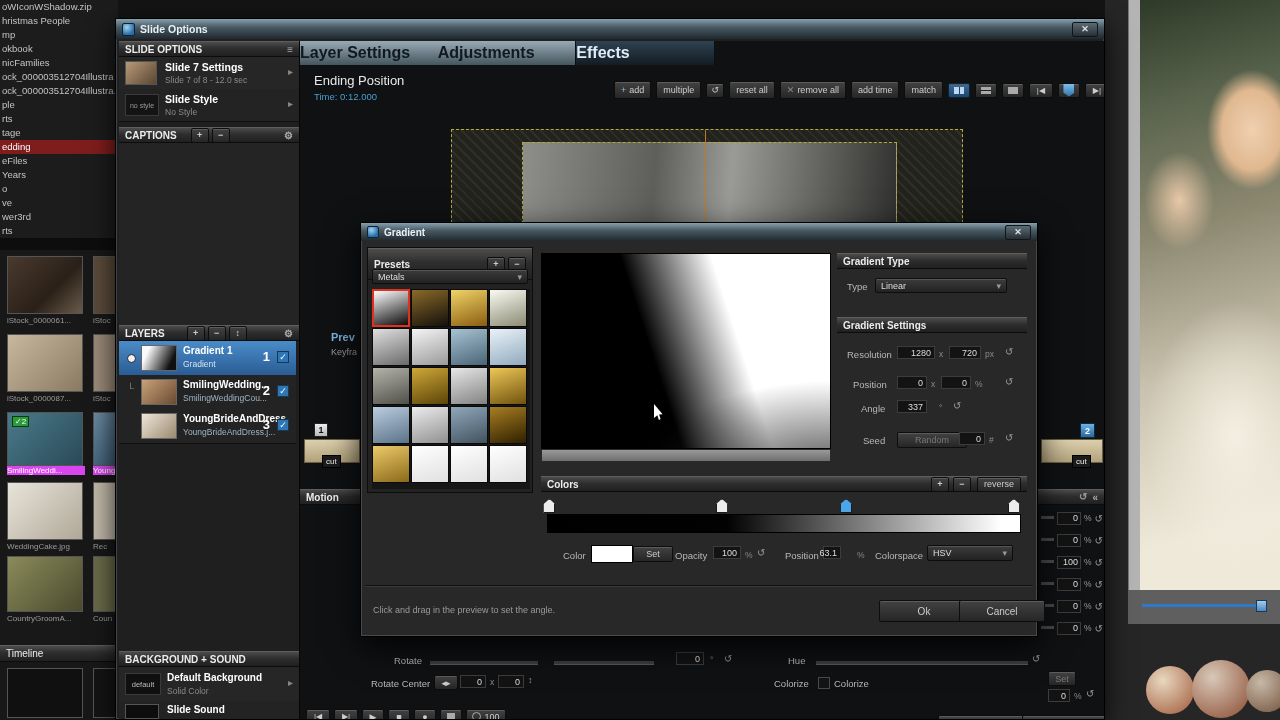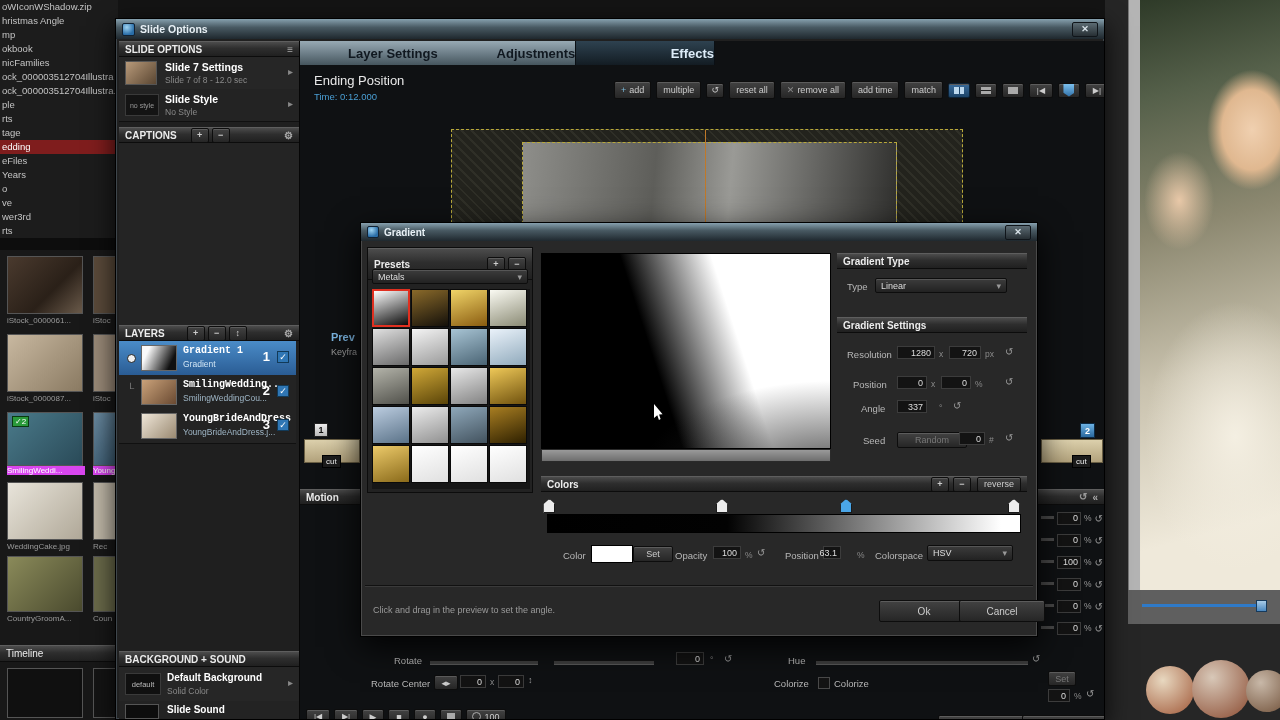--- a/index.html
+++ b/index.html
@@ -24,30 +24,30 @@
             color:#e9f1f6;font-size:10.5px;font-weight:bold;padding:0 6px;box-sizing:border-box;}
   .closeb{margin-left:auto;width:24px;height:13px;background:linear-gradient(180deg,#5c6b73,#272f34);
           border:1px solid #10151a;color:#d8e2e8;font-size:9px;display:flex;align-items:center;justify-content:center;border-radius:2px;}
   .appic{width:11px;height:11px;border-radius:2px;margin-right:5px;
          background:radial-gradient(circle at 35% 30%,#9fd4f2,#2a6ea8 70%);border:1px solid #123;}
   .file-row{height:14px;line-height:14px;font-size:9.5px;color:#c4c4c4;padding-left:2px;white-space:nowrap;overflow:hidden;}
   .file-row.sel{background:#7f1d1d;color:#fff;}
   .thumb{border:1px solid #555;box-sizing:border-box;}
   .tlabel{font-size:8px;color:#9a9a9a;white-space:nowrap;overflow:hidden;}
   .tlabel.sel{background:#d946ef;color:#fff;}
-  .tab{flex:1;display:flex;align-items:center;justify-content:flex-end;font-size:13px;font-weight:bold;color:#101820;}
+  .tab{flex:1;display:flex;align-items:center;justify-content:flex-start;font-size:16px;font-weight:bold;color:#101820;}
   .tab.active{background:linear-gradient(180deg,#31465466,#0e161c),linear-gradient(180deg,#2e4250,#131c23);
               background:linear-gradient(180deg,#2e4250,#131c23);color:#ddecf8;border-left:1px solid #0a0f14;border-right:1px solid #0a0f14;}
   .layer-row{left:3px;width:177px;height:34px;background:#232323;border-bottom:1px solid #101010;}
   .layer-row.sel{background:linear-gradient(180deg,#4a8cc8,#2a5c94);}
   .lthumb{position:absolute;left:22px;top:4px;width:36px;height:26px;border:1px solid #666;box-sizing:border-box;}
   .l1{background:linear-gradient(115deg,#fafafa 18%,#101010 82%);}
   .l2{background:linear-gradient(135deg,#caa27a,#6a4a32);}
   .l3{background:linear-gradient(135deg,#efe6d8,#9a8a72);}
-  .lname{position:absolute;left:64px;top:4px;font-size:10px;font-weight:bold;color:#fff;white-space:nowrap;font-family:Liberation Mono, monospace;}
+  .lname{position:absolute;left:64px;top:4px;font-size:10px;font-weight:bold;color:#fff;white-space:nowrap;}
   .lsub{position:absolute;left:64px;top:18px;font-size:8.5px;color:#9fb6c6;white-space:nowrap;}
   .layer-row.sel .lsub{color:#cfe4f4;}
   .lnum{position:absolute;right:26px;top:8px;font-size:13px;font-weight:bold;color:#fff;}
   .lchk{position:absolute;right:7px;top:10px;width:12px;height:12px;background:#2f76b4;border:1px solid #123a58;
         color:#fff;font-size:9px;display:flex;align-items:center;justify-content:center;box-sizing:border-box;}
   .swatch{width:38px;height:38px;box-sizing:border-box;border:1px solid #0a0a0a;}
   .swatch.sel{border:2px solid #e03020;}
   .stop-marker{position:absolute;top:0;width:12px;height:14px;background:#ececec;border:1px solid #1a1a1a;box-sizing:border-box;
                clip-path:polygon(50% 0,100% 38%,100% 100%,0 100%,0 38%);}
   .stop-marker.sel{background:#4aa6e8;}
@@ -65,21 +65,21 @@
   .mag{width:7px;height:7px;border:1.5px solid #aaa;border-radius:50%;position:relative;display:inline-block;}
   .mag:after{content:'';position:absolute;width:4px;height:1.5px;background:#aaa;transform:rotate(45deg);right:-3px;bottom:-1px;}
 </style>
 </head>
 <body>
 
 <div id="screen">
 
   <div class="a" style="left:0;top:0;width:118px;height:248px;background:#1c1c1c;overflow:hidden">
       <div class="file-row">oWIconWShadow.zip</div>
-      <div class="file-row">hristmas Angle</div>
+      <div class="file-row">hristmas People</div>
       <div class="file-row">mp</div>
       <div class="file-row">okbook</div>
       <div class="file-row">nicFamilies</div>
       <div class="file-row">ock_000003512704Illustra</div>
       <div class="file-row">ock_000003512704Illustra.zip</div>
       <div class="file-row">ple</div>
       <div class="file-row">rts</div>
       <div class="file-row">tage</div>
       <div class="file-row sel">edding</div>
       <div class="file-row">eFiles</div>

